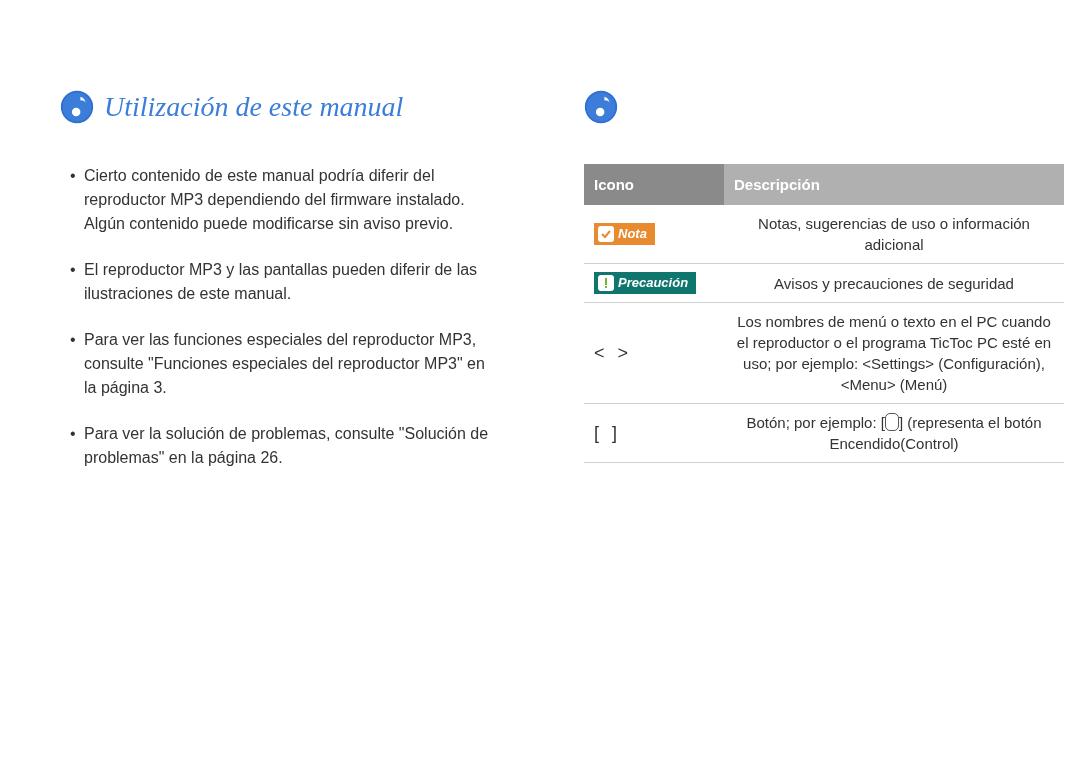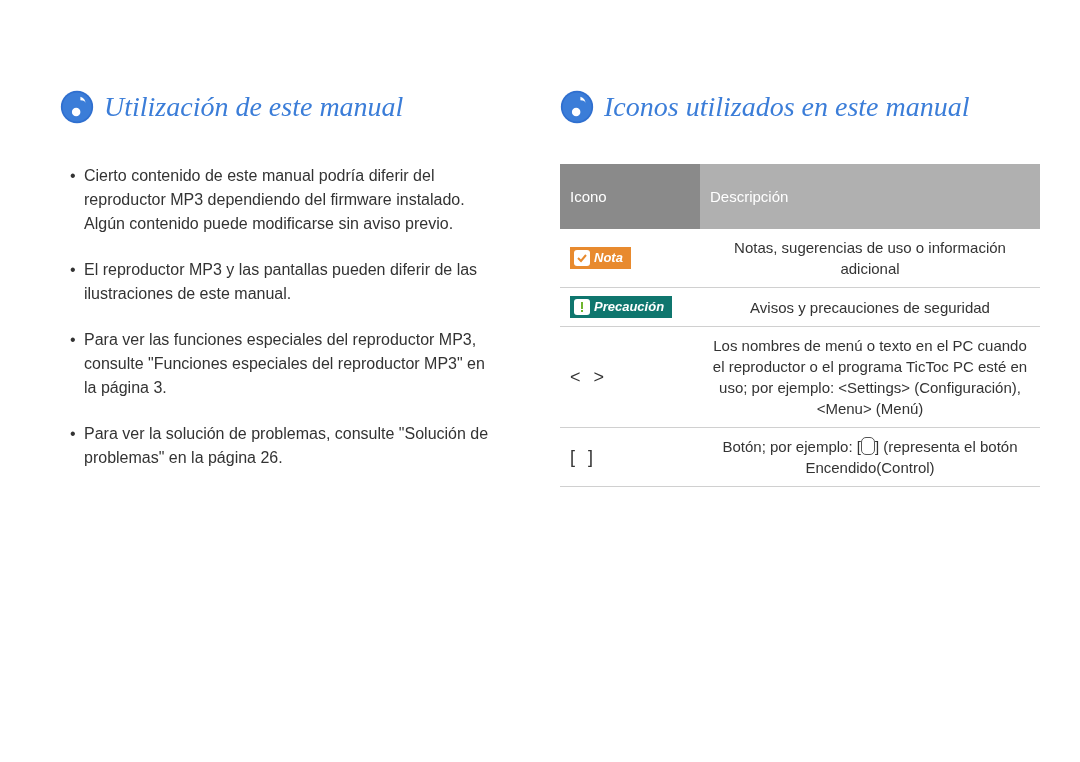--- a/index.html
+++ b/index.html
@@ -7,21 +7,21 @@
       width: 1080px;
       height: 762px;
       background: #ffffff;
       font-family: Arial, Helvetica, sans-serif;
       color: #3a3a3a;
       position: relative;
     }
     .page {
       display: flex;
       padding: 90px 60px 40px 60px;
-      gap: 60px;
+      gap: 84px;
     }
     .col {
       flex: 1;
     }
     .col-left { flex: 0 0 440px; }
     .col-right { flex: 0 0 480px; }
     .heading {
       display: flex;
       align-items: center;
       gap: 10px;
@@ -58,22 +58,22 @@
       top: 0;
       color: #333;
     }
     .icon-table {
       width: 100%;
       border-collapse: collapse;
       font-size: 15px;
     }
     .icon-table th {
       text-align: left;
-      font-weight: normal;
-      padding: 24px 10px;
+      font-weight: bold;
+      padding: 12px 10px;
       color: #fff;
     }
     .icon-table th.h-icon {
       background: #8a8a8a;
       width: 140px;
     }
     .icon-table th.h-desc {
       background: #b0b0b0;
     }
     .icon-table td {
@@ -143,21 +143,20 @@
     </ul>
   </div>
 
   <div class="col col-right">
     <div class="heading">
       <svg class="note-icon" viewBox="0 0 40 40">
         <circle cx="20" cy="20" r="19" fill="#2f6fcf"></circle>
         <circle cx="20" cy="20" r="17" fill="#3b7dd8"></circle>
         <path d="M24 8 L24 26 A5 5 0 1 1 19 21 A5 5 0 0 1 24 26 M24 8 Q30 10 30 16 Q30 12 24 12 Z" fill="#fff"></path>
       </svg>
-      <span class="heading-text">Iconos utilizados en este manual</span>
     </div>
 
     <table class="icon-table">
       <thead>
         <tr>
           <th class="h-icon">Icono</th>
           <th class="h-desc">Descripción</th>
         </tr>
       </thead>
       <tbody>

